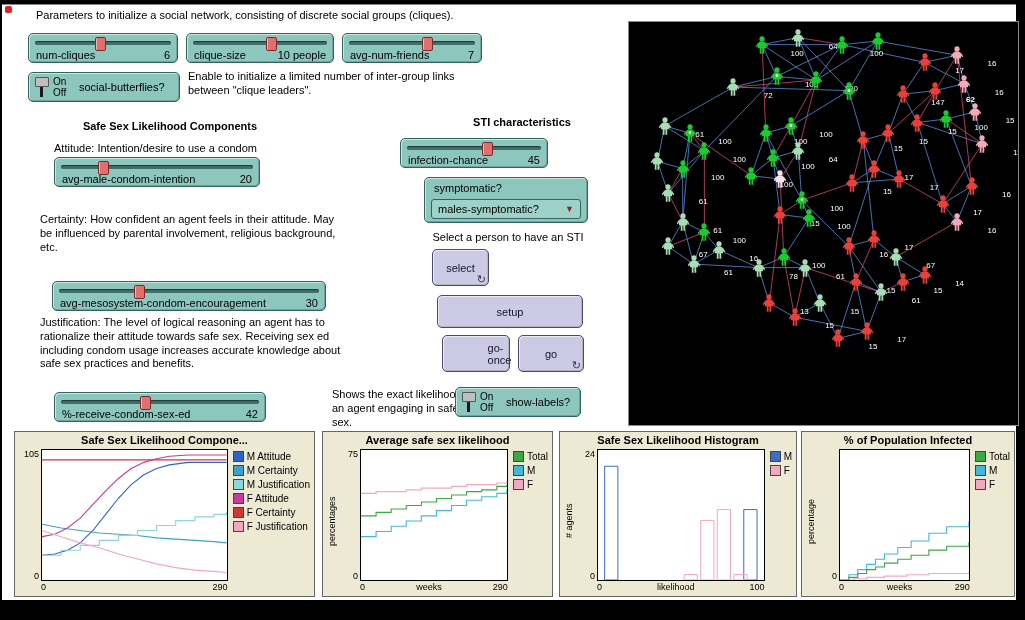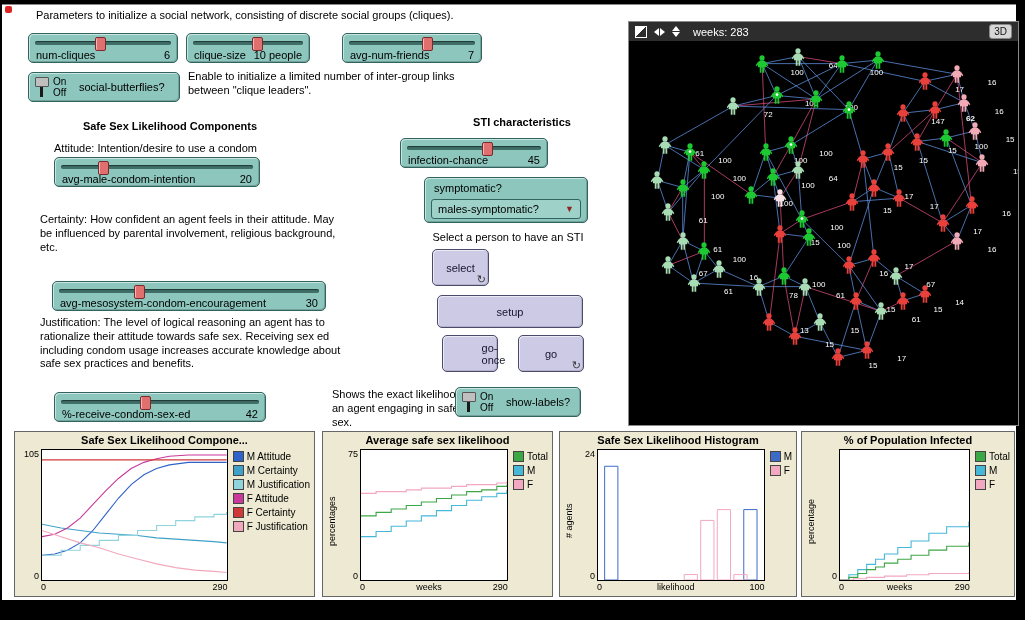--- a/index.html
+++ b/index.html
@@ -69,21 +69,21 @@
   <div class="note" style="left:36px;top:9px;width:700px;">Parameters to initialize a social network, consisting of discrete social groups (cliques).</div>
 
   <div class="w slider" style="left:28px;top:33px;width:150px;height:30px;">
     <div class="groove"></div>
     <div class="handle" style="left: calc(47% - 3.87px);"></div>
     <div class="srow">
         <span>num-cliques</span>
         <span>6</span>
       </div>
   </div>
-  <div class="w slider" style="left:186px;top:33px;width:124px;height:30px;">
+  <div class="w slider" style="left:186px;top:33px;width:148px;height:30px;">
     <div class="groove"></div>
     <div class="handle" style="left: calc(58% - 6.18px);"></div>
     <div class="srow">
         <span>clique-size</span>
         <span>10 people</span>
       </div>
   </div>
   <div class="w slider" style="left:342px;top:33px;width:140px;height:30px;">
     <div class="groove"></div>
     <div class="handle" style="left: calc(62% - 7.02px);"></div>
@@ -167,42 +167,29 @@
 
   <div class="note" style="left:418px;top:231px;width:180px;text-align:center;">Select a person to have an STI</div>
 
   <div class="btn" style="left:432px;top:249px;width:57px;height:37px;">
     <span>select</span>
     <span class="forever">↻</span>
   </div>
   <div class="btn" style="left:437px;top:295px;width:146px;height:33px;">
     <span>setup</span>
   </div>
-  <div class="btn" style="left:442px;top:335px;width:56px;height:37px;padding-left:47px;">
+  <div class="btn" style="left:442px;top:335px;width:68px;height:37px;padding-left:47px;">
     <span>go-once</span>
   </div>
   <div class="btn" style="left:518px;top:335px;width:66px;height:37px;justify-content:center;">
     <span>go</span>
     <span class="forever">↻</span>
   </div>
 
   <div class="view">
-    <div class="vheader">
-      <span class="icon-diag"></span>
-      <span class="icon-pair">
-          <span class="tri tri-l"></span>
-          <span class="tri tri-r"></span>
-        </span>
-      <span class="icon-stack">
-          <span class="tri tri-u"></span>
-          <span class="tri tri-d"></span>
-        </span>
-      <span class="vh-weeks">weeks: 283</span>
-      <span class="vh-3d">3D</span>
-    </div>
     <div class="vcanvas" id="net-canvas">
       <svg class="links" id="net-links">
           <line x1="133.13" y1="22.619999999999997" x2="169.23" y2="15.54" stroke="#5A8CD8" stroke-width="0.8"></line>
           <line x1="133.13" y1="22.619999999999997" x2="212.55" y2="22.619999999999997" stroke="#5A8CD8" stroke-width="0.8"></line>
           <line x1="133.13" y1="22.619999999999997" x2="147.57" y2="54.48" stroke="#5A8CD8" stroke-width="0.8"></line>
           <line x1="169.23" y1="15.54" x2="212.55" y2="22.619999999999997" stroke="#D04878" stroke-width="0.8"></line>
           <line x1="169.23" y1="15.54" x2="187.28" y2="58.02" stroke="#5A8CD8" stroke-width="0.8"></line>
           <line x1="212.55" y1="22.619999999999997" x2="248.65" y2="19.08" stroke="#5A8CD8" stroke-width="0.8"></line>
           <line x1="212.55" y1="22.619999999999997" x2="187.28" y2="58.02" stroke="#5A8CD8" stroke-width="0.8"></line>
           <line x1="248.65" y1="19.08" x2="187.28" y2="58.02" stroke="#5A8CD8" stroke-width="0.8"></line>

